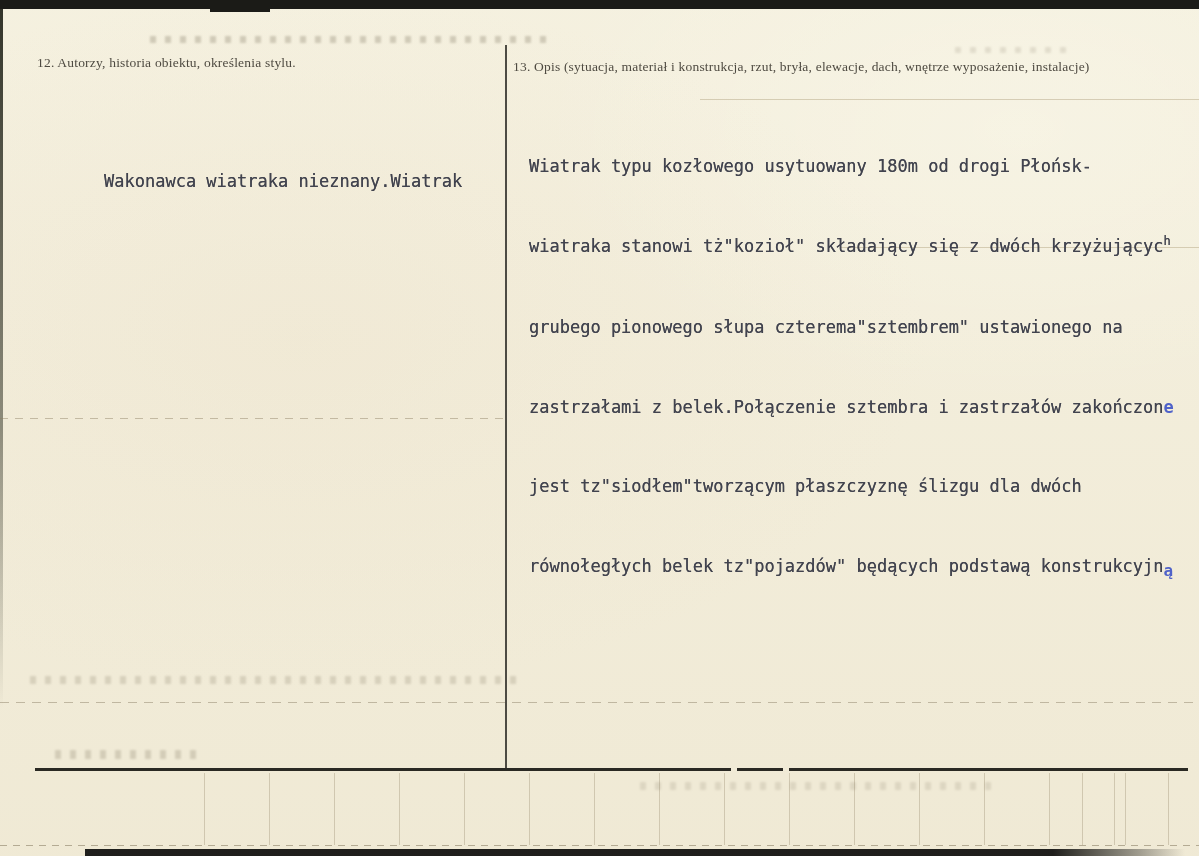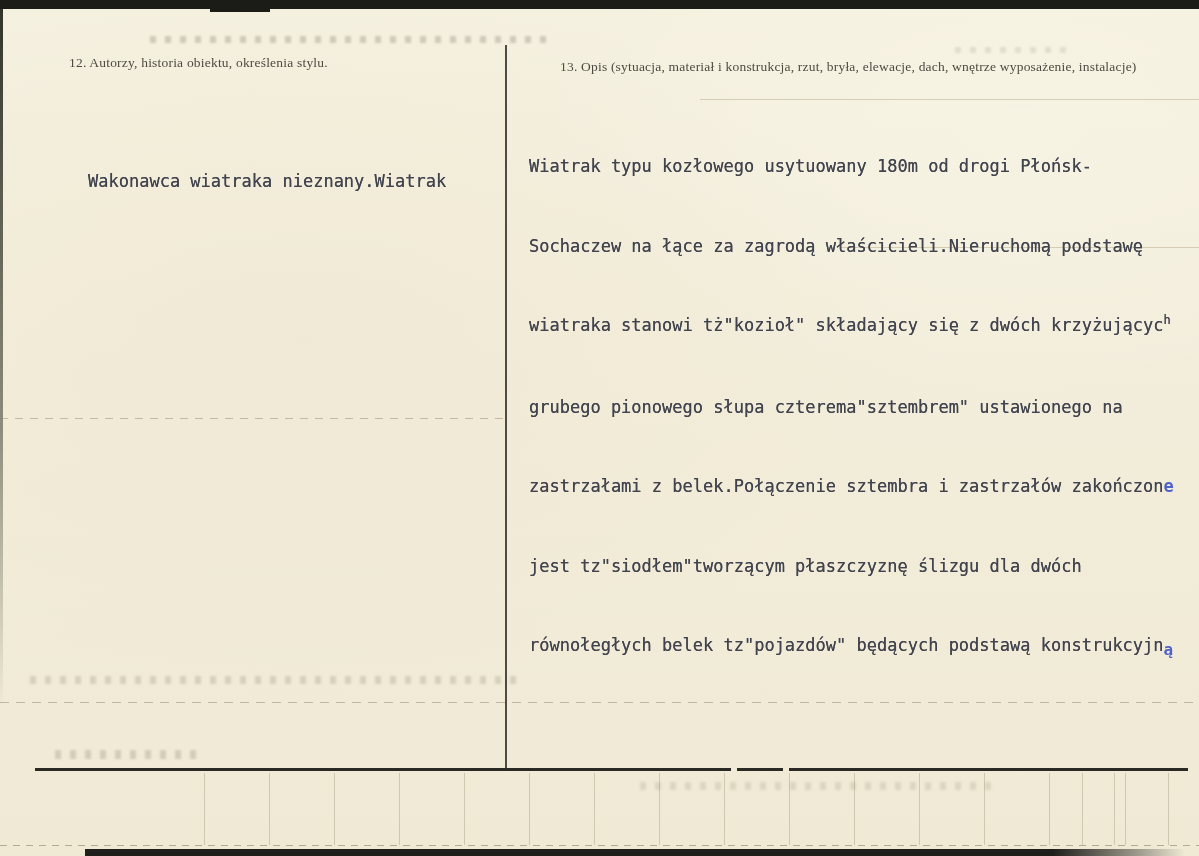--- a/index.html
+++ b/index.html
@@ -51,28 +51,28 @@
   .ghost{position:absolute;filter:blur(1px);opacity:.55;
     background:repeating-linear-gradient(90deg, rgba(115,104,82,0.5) 0 6px, transparent 6px 15px);}
   .g1{left:150px;top:36px;width:400px;height:7px;}
   .g2{left:30px;top:676px;width:490px;height:8px;opacity:.4;}
   .g3{left:55px;top:750px;width:150px;height:9px;opacity:.45;}
   .g4{left:640px;top:782px;width:360px;height:8px;opacity:.3;}
   .g5{left:955px;top:47px;width:120px;height:6px;opacity:.3;}
   
   .label{
     position:absolute;font-family:"Liberation Serif", serif;
-    font-size:13.5px;color:#4e4a41;letter-spacing:.2px;white-space:pre;margin-left:32px;
+    font-size:13.5px;color:#4e4a41;letter-spacing:.2px;white-space:pre;
   }
   .lbl12{left:37px;top:55px;}
-  .lbl13{left:528px;top:59px;}
+  .lbl13{left:513px;top:59px;}
   
   .typed{position:absolute;color:#41434e;font-size:17px;white-space:pre;
     text-shadow:0 0 .5px rgba(62,64,76,.85);}
-  .t12{left:88px;top:108px;line-height:29.5px;}
+  .t12{left:104px;top:108px;line-height:29.5px;}
   .t13{left:529px;top:100px;line-height:26.5px;}
   .sup{font-size:12px;position:relative;top:-7px;}
   .blue{color:#4f62c9;text-shadow:none;font-weight:bold;}
   .blue.low{position:relative;top:4px;font-size:16px;}
 </style>
 </head>
 <body>
 
 <div>
   <div class="paper-tone"></div>
@@ -101,21 +101,20 @@
 
   <div class="label lbl12">12. Autorzy, historia obiektu, określenia stylu.</div>
   <div class="label lbl13">13. Opis (sytuacja, materiał i konstrukcja, rzut, bryła, elewacje, dach, wnętrze wyposażenie, instalacje)</div>
 
   <div class="typed t12">
     <div>Wakonawca wiatraka nieznany.Wiatrak</div>
   </div>
 
   <div class="typed t13">
     <div><span>Wiatrak typu kozłowego usytuowany 180m od drogi Płońsk-</span></div>
-    <div><span>Sochaczew na łące za zagrodą właścicieli.Nieruchomą podstawę</span></div>
     <div><span>wiatraka stanowi tż"kozioł" składający się z dwóch krzyżującyc</span><span class="sup">h</span></div>
     <div><span>grubego pionowego słupa czterema"sztembrem" ustawionego na</span></div>
     <div><span>zastrzałami z belek.Połączenie sztembra i zastrzałów zakończon</span><span class="blue">e</span></div>
     <div><span>jest tz"siodłem"tworzącym płaszczyznę ślizgu dla dwóch</span></div>
     <div><span>równołegłych belek tz"pojazdów" będących podstawą konstrukcyjn</span><span class="blue low">ą</span></div>
     
     
     
     
     

